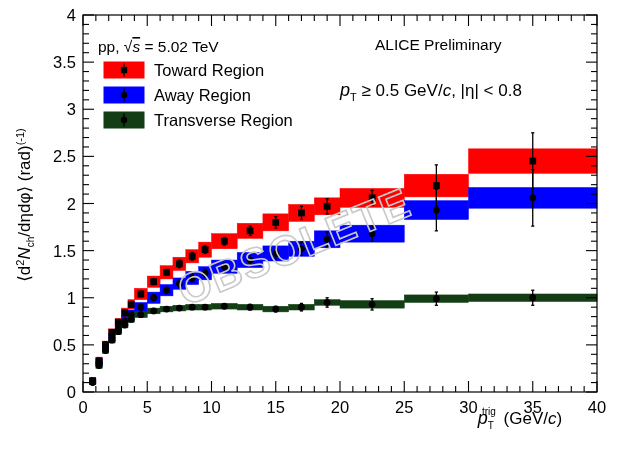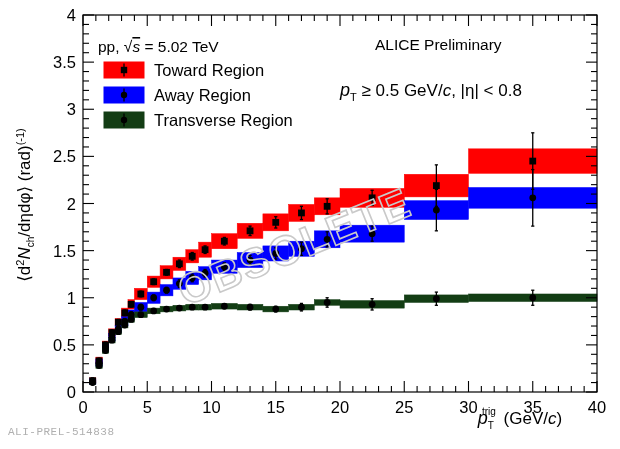--- a/index.html
+++ b/index.html
@@ -585,14 +585,13 @@
         <line x1="124" y1="88.5" x2="124" y2="101.5" stroke="#000" stroke-width="1.3"></line>
         <circle cx="124" cy="95" r="3.2" fill="#000"></circle>
         <text x="154" y="101" class="legtxt">Away Region</text>
         <rect x="104" y="112" width="40" height="16" fill="#133d14" stroke="#133d14"></rect>
         <line x1="124" y1="113.5" x2="124" y2="126.5" stroke="#000" stroke-width="1.3"></line>
         <circle cx="124" cy="120" r="3.2" fill="#000"></circle>
         <text x="154" y="126" class="legtxt">Transverse Region</text>
       </g>
   </svg>
 
-  <div class="prelid">ALI-PREL-514838</div>
 </div>
 
 </body></html>

